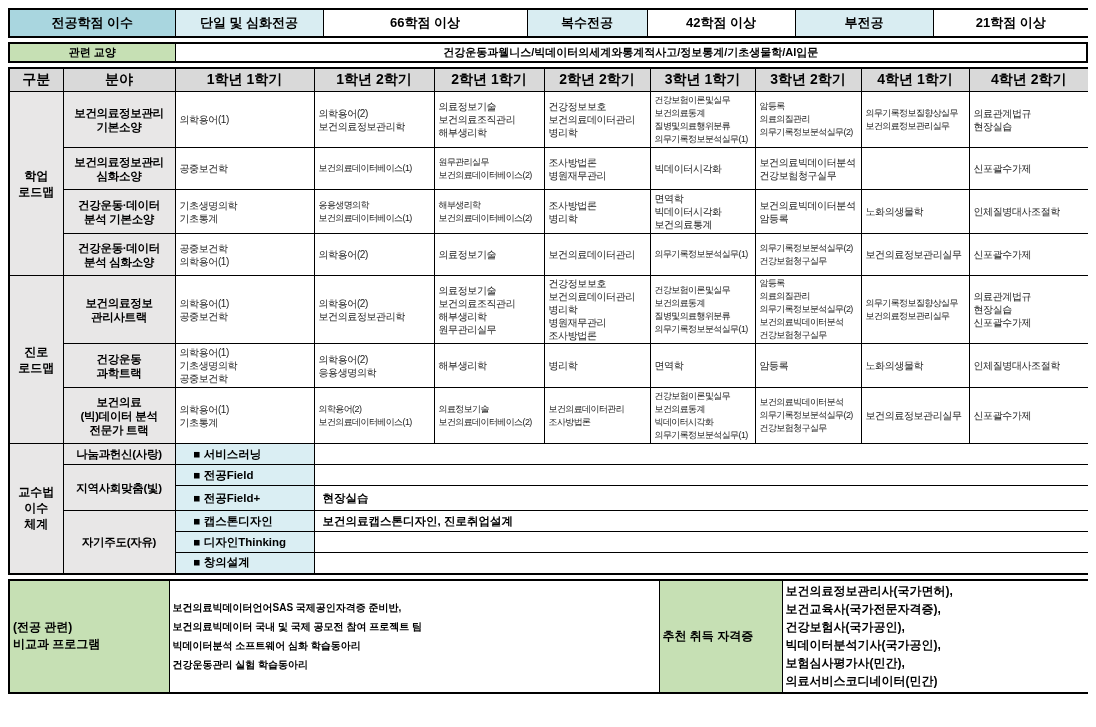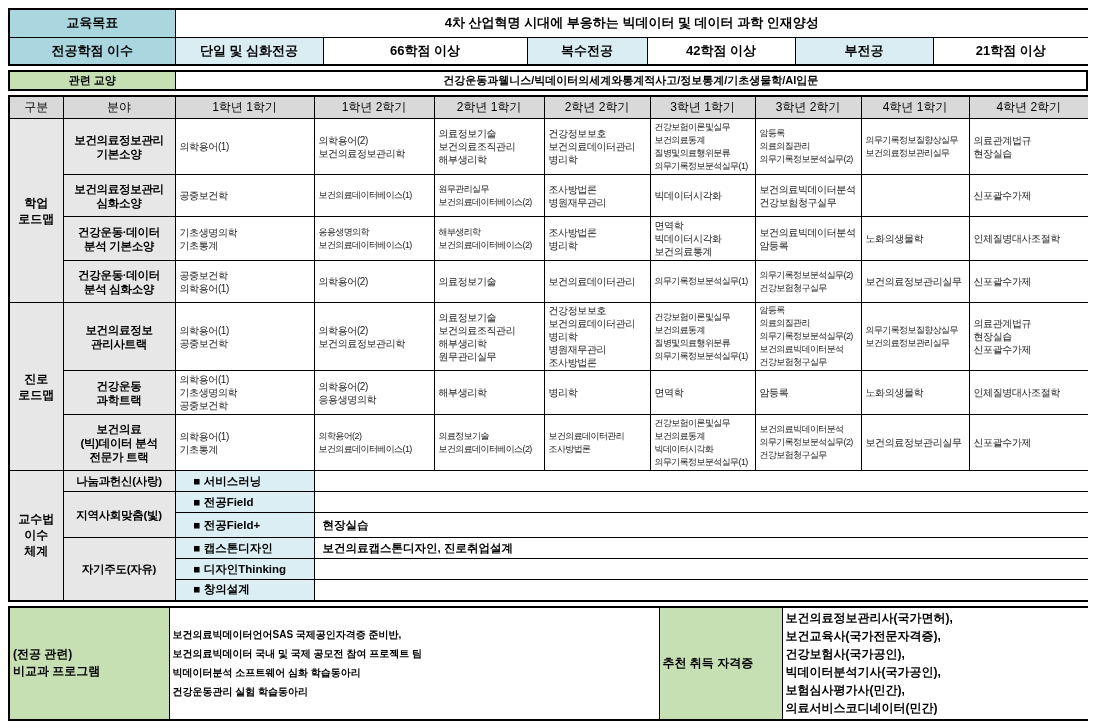--- a/index.html
+++ b/index.html
@@ -5,21 +5,21 @@
   html,body{margin:0;padding:0;background:#fff;}
   body{margin:8px;font-family:"Liberation Sans","DejaVu Sans",sans-serif;color:#000;width:1080px;}
   table{border-collapse:collapse;table-layout:fixed;margin:0 0 4px 0;width:1080px;}
   table.t{border:2px solid #000;}
   td{border:1px solid #000;overflow:hidden;white-space:pre-line;vertical-align:middle;padding:1px 3px;font-size:11px;}
   .b{font-weight:bold;text-align:center;}
   .big{font-size:13px;}
   .teal{background:var(--teal,#a9d6df);}
   .lteal{background:var(--lteal,#d9edf2);}
   .green{background:var(--green,#c6e0b4);}
-  .hdr{background:var(--gray,#d9d9d9);font-weight:normal;text-align:center;font-size:12px;padding:2px 0;}
+  .hdr{background:var(--gray,#d9d9d9);font-weight:bold;text-align:center;font-size:14px;padding:2px 0;}
   .gubun{background:var(--lgray,#e8e7e7);font-weight:bold;text-align:center;font-size:12px;line-height:16px;}
   .field{background:var(--lgray,#e8e7e7);font-weight:bold;text-align:center;font-size:11.5px;line-height:14px;letter-spacing:-0.3px;}
   .course{font-size:10px;letter-spacing:-0.4px;line-height:13px;text-align:left;color:#222;padding:1px 2px 1px 4px;}
   .tight{font-size:9px;letter-spacing:-0.6px;}
   .cyan{background:var(--cyan,#daeef3);text-align:left;font-weight:bold;font-size:11.5px;padding-left:18px;}
   .pval{font-weight:bold;font-size:11.5px;text-align:left;padding-left:8px;}
   .bottom td{font-weight:bold;text-align:left;}
   .bot-mid{font-size:10px;line-height:19px;}
   .bot-right{font-size:12px;line-height:18px;}
   .bot-label{font-size:12px;line-height:17px;}
@@ -31,24 +31,20 @@
   <colgroup>
       <col style="width:166px">
       <col style="width:148px">
       <col style="width:204px">
       <col style="width:120px">
       <col style="width:148px">
       <col style="width:138px">
       <col style="width:156px">
     </colgroup>
   <tbody>
-      <tr style="height:28px">
-    <td class="teal b big">교육목표</td>
-    <td class="b big" colspan="6">4차 산업혁명 시대에 부응하는 빅데이터 및 데이터 과학 인재양성</td>
-  </tr>
   <tr style="height:28px">
     <td class="teal b big">전공학점 이수</td>
     <td class="lteal b big">단일 및 심화전공</td>
     <td class="b big">66학점 이상</td>
     <td class="lteal b big">복수전공</td>
     <td class="b big">42학점 이상</td>
     <td class="lteal b big">부전공</td>
     <td class="b big">21학점 이상</td>
   </tr>
 </tbody>

